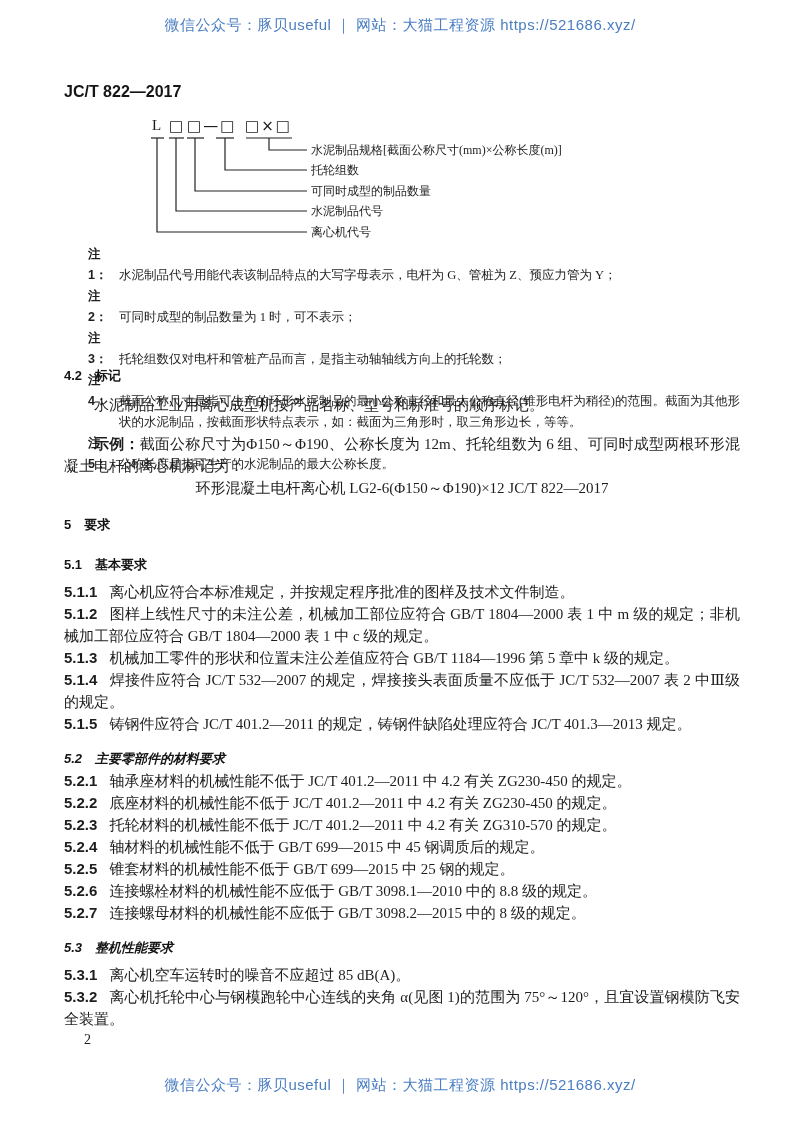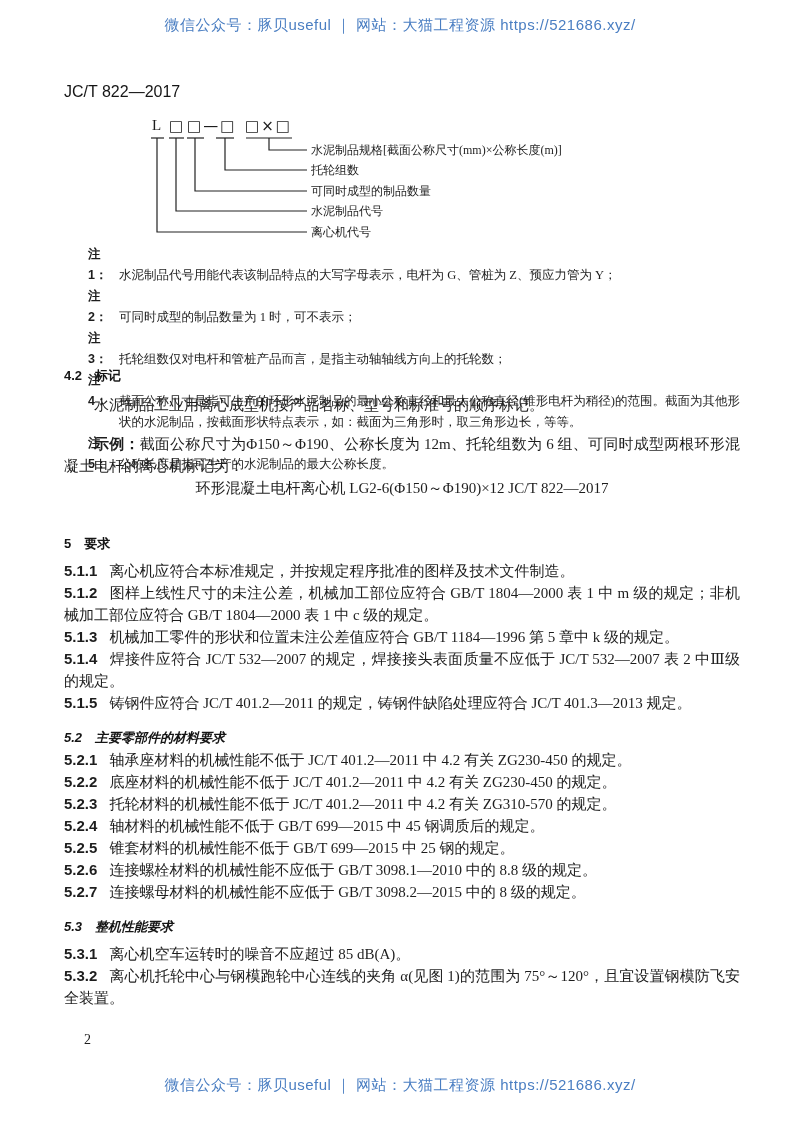--- a/index.html
+++ b/index.html
@@ -11,21 +11,21 @@
   .watermark{
     position:absolute;left:0;width:100%;text-align:center;
     font-family:"Liberation Sans","DejaVu Sans",sans-serif;
     font-size:15px;color:#4a7ec2;letter-spacing:0.5px;
   }
   .watermark.top{top:16px;}
   .watermark.bottom{top:1076px;}
   .doc-code{
     position:absolute;left:64px;top:83px;
     font-family:"Liberation Sans","DejaVu Sans",sans-serif;
-    font-weight:normal;font-size:16px;color:#151515;
+    font-weight:bold;font-size:16px;color:#151515;
   }
   
   .diagram{position:absolute;left:0;top:0;width:800px;height:250px;}
   .sym{
     position:absolute;top:117px;font-size:15px;color:#1d1d1d;
     font-family:"DejaVu Sans",sans-serif;letter-spacing:2px;white-space:nowrap;
   }
   .sym.s0{left:152px;font-family:"Liberation Serif",serif;letter-spacing:0;}
   .sym.s1{left:169px;}
   .sym.s2{left:187px;}
@@ -49,21 +49,21 @@
     font-family:"Liberation Sans","DejaVu Sans",sans-serif;
     font-weight:bold;font-size:13px;line-height:23px;margin:0;color:#151515;
   }
   .hd .h-num{margin-right:13px;}
   .p-body{margin:7px 0 16px;line-height:23px;text-indent:2em;}
   .p-example{margin:2px 0 0;line-height:22px;text-indent:2em;text-align:justify;}
   .p-example .ex-label{
     font-family:"Liberation Sans","DejaVu Sans",sans-serif;font-weight:bold;
   }
   .p-designation{margin:0;line-height:23px;text-align:center;}
-  .mt24{margin-top:32px;} .mt17{margin-top:17px;} .mt12{margin-top:12px;font-style:italic;}
+  .mt24{margin-top:13px;} .mt17{margin-top:17px;} .mt12{margin-top:12px;font-style:italic;}
   .clause{margin:0;line-height:22px;text-align:justify;}
   .clause.mt5{margin-top:5px;}
   .clause .cnum{
     font-family:"Liberation Sans","DejaVu Sans",sans-serif;
     font-weight:bold;margin-right:12px;white-space:nowrap;
   }
   .page-number{position:absolute;left:84px;top:1032px;font-size:14px;}
 </style>
 </head>
 <body>
@@ -115,20 +115,21 @@
     <p class="hd"><span class="h-num">4.2</span><span>标记</span></p>
 
     <p class="p-body">水泥制品工业用离心成型机按产品名称、型号和标准号的顺序标记。</p>
 
     <p class="p-example"><span class="ex-label">示例：</span><span>截面公称尺寸为Φ150～Φ190、公称长度为 12m、托轮组数为 6 组、可同时成型两根环形混凝土电杆的离心机标记为：</span></p>
 
     <p class="p-designation">环形混凝土电杆离心机 LG2-6(Φ150～Φ190)×12 JC/T 822—2017</p>
 
     <p class="hd mt24"><span class="h-num">5</span><span>要求</span></p>
 
+    <p class="hd mt17"><span class="h-num">5.1</span><span>基本要求</span></p>
 
     <p class="clause mt5"><span class="cnum">5.1.1</span><span>离心机应符合本标准规定，并按规定程序批准的图样及技术文件制造。</span></p>
     <p class="clause"><span class="cnum">5.1.2</span><span>图样上线性尺寸的未注公差，机械加工部位应符合 GB/T 1804—2000 表 1 中 m 级的规定；非机械加工部位应符合 GB/T 1804—2000 表 1 中 c 级的规定。</span></p>
     <p class="clause"><span class="cnum">5.1.3</span><span>机械加工零件的形状和位置未注公差值应符合 GB/T 1184—1996 第 5 章中 k 级的规定。</span></p>
     <p class="clause"><span class="cnum">5.1.4</span><span>焊接件应符合 JC/T 532—2007 的规定，焊接接头表面质量不应低于 JC/T 532—2007 表 2 中Ⅲ级的规定。</span></p>
     <p class="clause"><span class="cnum">5.1.5</span><span>铸钢件应符合 JC/T 401.2—2011 的规定，铸钢件缺陷处理应符合 JC/T 401.3—2013 规定。</span></p>
 
     <p class="hd mt12"><span class="h-num">5.2</span><span>主要零部件的材料要求</span></p>
 
     <p class="clause"><span class="cnum">5.2.1</span><span>轴承座材料的机械性能不低于 JC/T 401.2—2011 中 4.2 有关 ZG230-450 的规定。</span></p>

